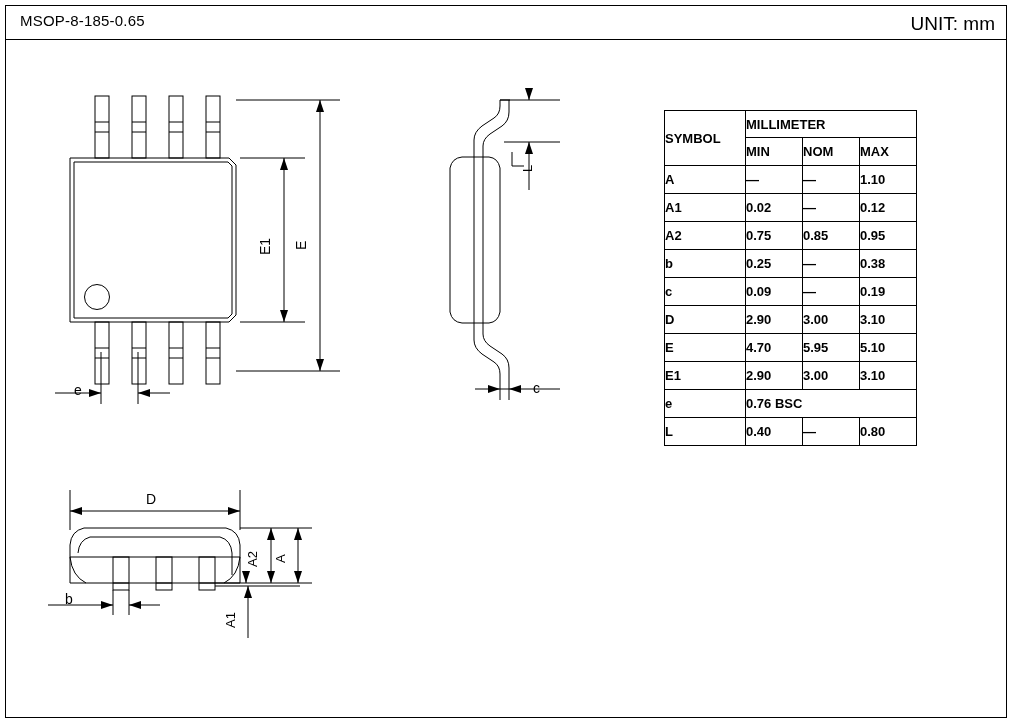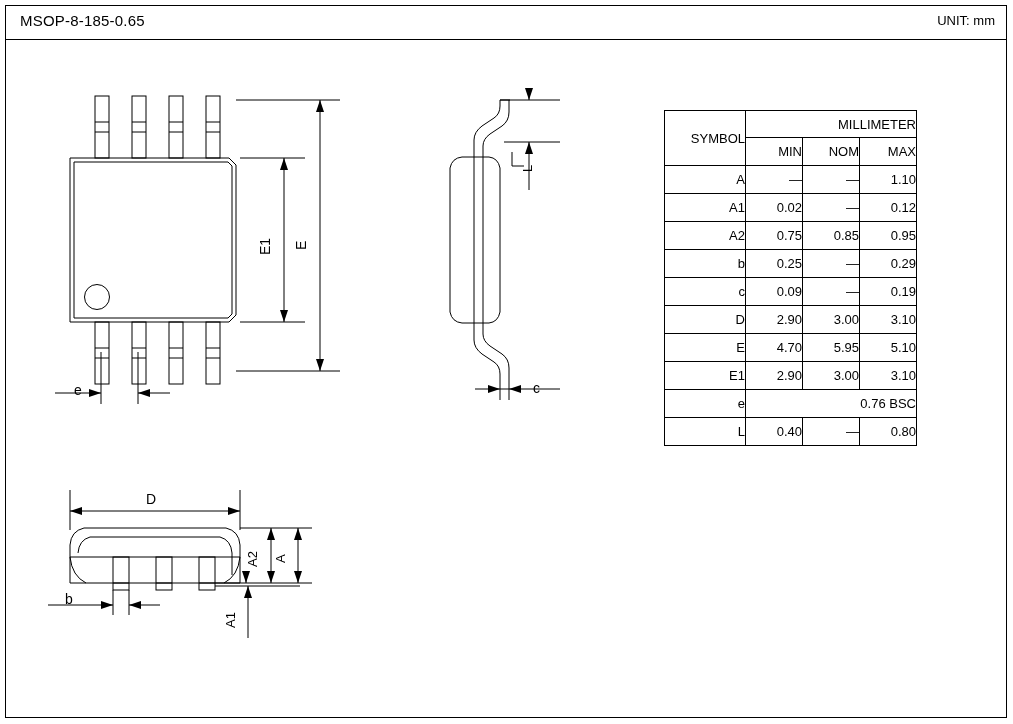--- a/index.html
+++ b/index.html
@@ -10,32 +10,32 @@
   }
   #sheet{position:absolute;left:0;top:0;width:1013px;height:544px;}
 
   
   .frame-outer{position:absolute;left:5px;top:5px;width:1002px;height:713px;
     border:1.5px solid #000;box-sizing:border-box;}
   .title-rule{position:absolute;left:5px;top:39px;width:1002px;height:0;
     border-top:1.5px solid #000;}
   .title-text{position:absolute;left:20px;top:12px;font-size:15px;letter-spacing:.2px;
     white-space:nowrap;}
-  .unit-text{position:absolute;right:18px;top:13px;font-size:13px;white-space:nowrap;}
+  .unit-text{position:absolute;right:18px;top:13px;font-size:19px;white-space:nowrap;}
   .lbl{position:absolute;font-size:14px;line-height:1;white-space:nowrap;}
   .lbl.rot{transform:rotate(-90deg);transform-origin:left top;}
   svg{position:absolute;left:0;top:0;overflow:visible;}
   .st{fill:none;stroke:#000;stroke-width:1;}
   .stf{fill:#000;stroke:none;}
   .circ{position:absolute;border:1px solid #000;border-radius:50%;box-sizing:border-box;}
 
   
   #dimtable{position:absolute;left:664px;top:110px;border-collapse:collapse;
     font-size:13px;}
-  #dimtable td,#dimtable th{border:1px solid #000;text-align:right;font-weight:normal;
+  #dimtable td,#dimtable th{border:1px solid #000;text-align:left;font-weight:bold;
     padding:0;height:27px;}
   #dimtable .c-sym{width:80px;margin-left:41px;}
   #dimtable .c-val{width:56px;}
   #dimtable .hdr-mm{height:26px;}
   #dimtable .hdr-sub{height:27px;}
 </style>
 </head>
 <body>
 
 <div id="sheet">
@@ -255,21 +255,21 @@
         <tr>
           <td class="c-sym">A2</td>
           <td class="c-val">0.75</td>
           <td class="c-val">0.85</td>
           <td class="c-val">0.95</td>
         </tr>
         <tr>
           <td class="c-sym">b</td>
           <td class="c-val">0.25</td>
           <td class="c-val">—</td>
-          <td class="c-val">0.29</td>
+          <td class="c-val">0.38</td>
         </tr>
         <tr>
           <td class="c-sym">c</td>
           <td class="c-val">0.09</td>
           <td class="c-val">—</td>
           <td class="c-val">0.19</td>
         </tr>
         <tr>
           <td class="c-sym">D</td>
           <td class="c-val">2.90</td>

